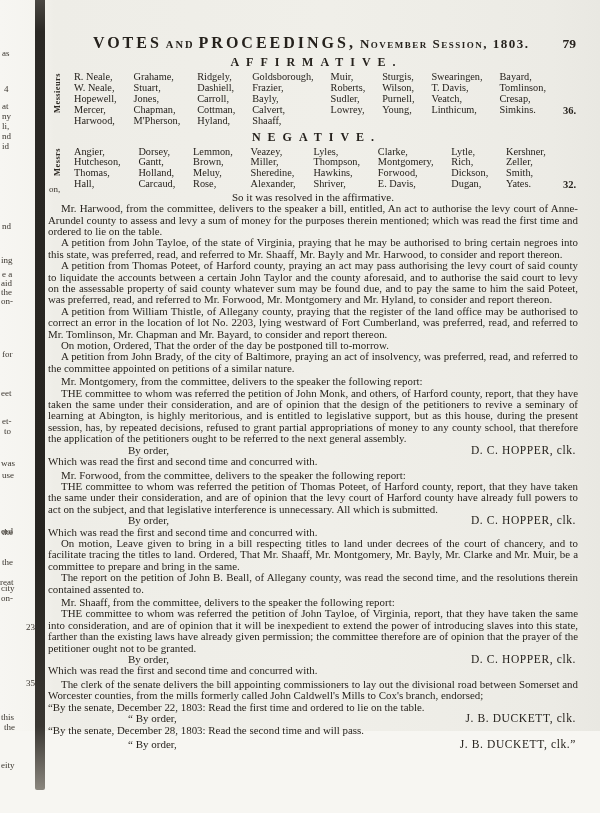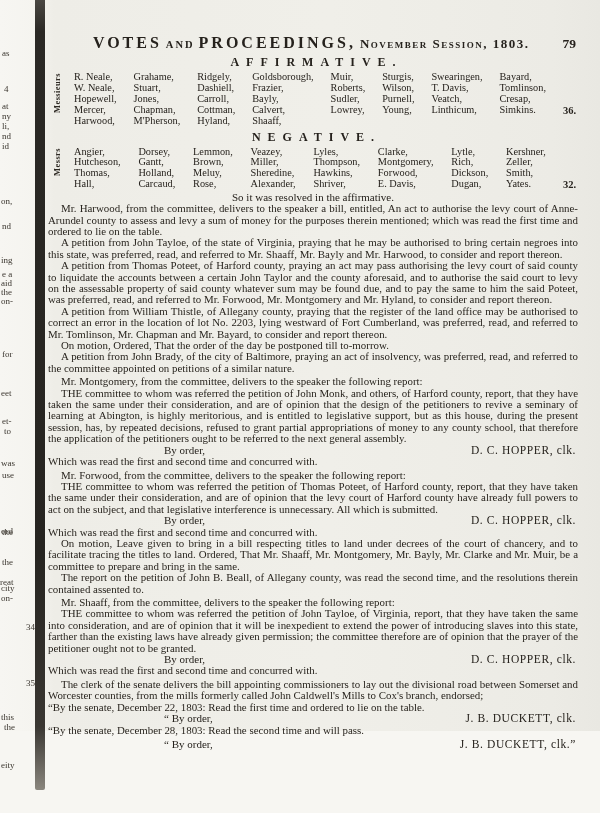--- a/index.html
+++ b/index.html
@@ -30,55 +30,55 @@
   .name { font-size:10.3px; line-height:10.9px; white-space:nowrap; }
   .vote-count { position:absolute; right:2px; font-size:10.5px; font-weight:bold;text-align:center; }
   .count-affirmative { bottom:11px; }
   .count-negative { bottom:0; }
 
   .resolution { text-align:center; font-size:11px; line-height:12px; margin-top:1px; }
 
   .para { font-size:10.9px; line-height:11.4px; text-align:justify; color:#28241e; }
   .para.indent { text-indent:13px; }
   .order-line { display:flex; align-items:baseline; font-size:11px; line-height:11.4px; }
-  .order-left { margin-left:116px; }
+  .order-left { margin-left:80px; }
   .order-right { margin-left:auto; margin-right:2px; font-size:11.5px; letter-spacing:0.6px; font-weight:normal; }
 </style>
 </head>
 <body>
 
 <div class="page">
   <div>
       <span class="margin-frag" style="top: 48px; left: 2px;">as</span>
       <span class="margin-frag" style="top: 84px; left: 4px;">4</span>
       <span class="margin-frag" style="top: 101px; left: 2px;">at</span>
       <span class="margin-frag" style="top: 111px; left: 2px;">ny</span>
       <span class="margin-frag" style="top: 121px; left: 2px;">li,</span>
       <span class="margin-frag" style="top: 131px; left: 2px;">nd</span>
       <span class="margin-frag" style="top: 141px; left: 2px;">id</span>
-      <span class="margin-frag" style="top: 196px; left: 1px;">on,</span>
+      <span class="margin-frag" style="top: 184px; left: 1px; padding-left: 48px;">on,</span>
       <span class="margin-frag" style="top: 221px; left: 2px;">nd</span>
       <span class="margin-frag" style="top: 255px; left: 1px;">ing</span>
       <span class="margin-frag" style="top: 269px; left: 2px;">e a</span>
       <span class="margin-frag" style="top: 278px; left: 1px;">aid</span>
       <span class="margin-frag" style="top: 287px; left: 1px;">the</span>
       <span class="margin-frag" style="top: 296px; left: 1px;">on-</span>
       <span class="margin-frag" style="top: 349px; left: 2px;">for</span>
       <span class="margin-frag" style="top: 388px; left: 1px;">eet</span>
       <span class="margin-frag" style="top: 416px; left: 2px; text-align: center;">et-</span>
       <span class="margin-frag" style="top: 426px; left: 4px;">to</span>
       <span class="margin-frag" style="top: 458px; left: 1px;">was</span>
       <span class="margin-frag" style="top: 470px; left: 2px;">use</span>
       <span class="margin-frag" style="top: 526px; left: 1px;">ord</span>
       <span class="margin-frag" style="top: 527px; left: 2px;">the</span>
       <span class="margin-frag" style="top: 557px; left: 2px;">the</span>
       <span class="margin-frag" style="top: 577px; left: 0px;">reat</span>
       <span class="margin-frag" style="top: 583px; left: 1px;">city</span>
       <span class="margin-frag" style="top: 593px; left: 1px;">on-</span>
-      <span class="margin-frag" style="top: 622px; left: 26px;">34</span>
+      <span class="margin-frag" style="top: 622px; left: 26px;">23</span>
       <span class="margin-frag" style="top: 678px; left: 26px;">35</span>
       <span class="margin-frag" style="top: 712px; left: 1px;">this</span>
       <span class="margin-frag" style="top: 722px; left: 4px;">the</span>
       <span class="margin-frag" style="top: 760px; left: 1px;">eity</span>
     </div>
   <div class="gutter-bar"></div>
 
   <div class="content">
 
     <div class="header-line">

